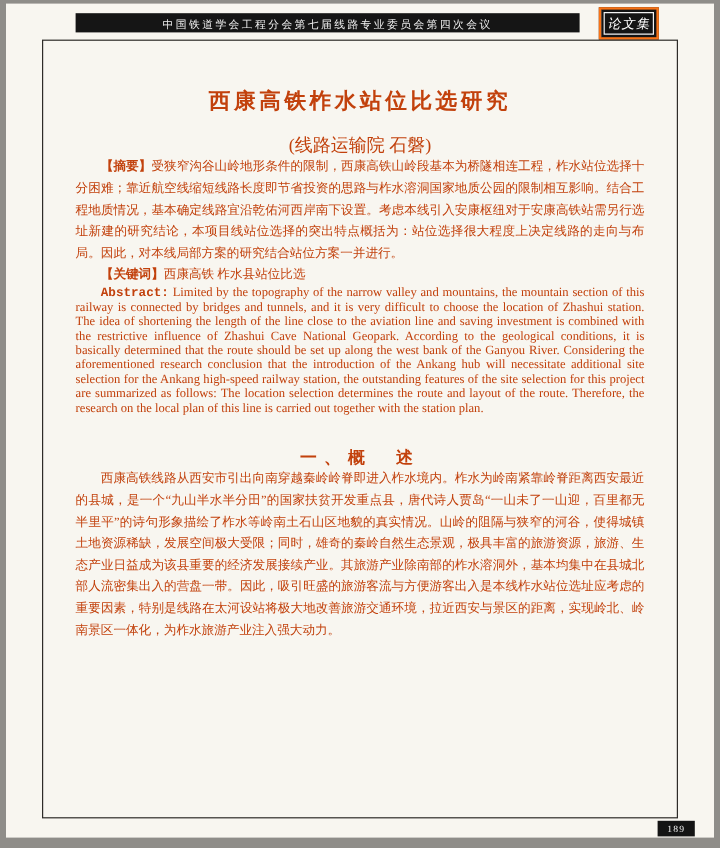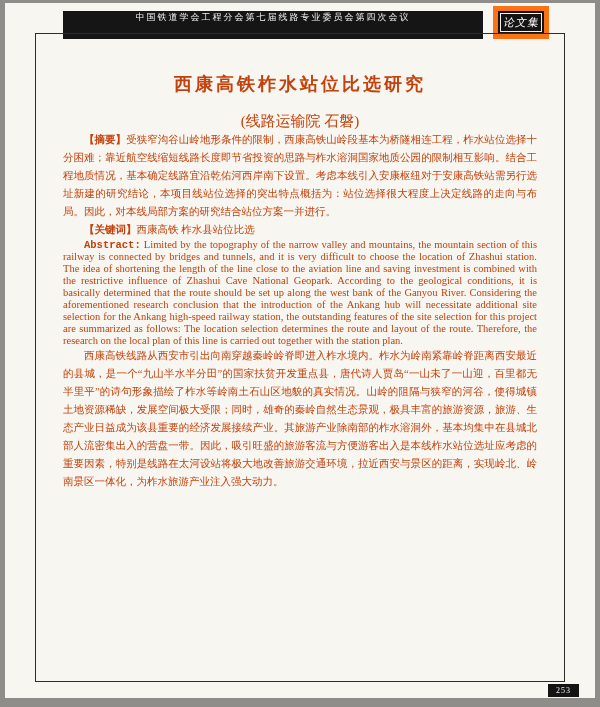--- a/index.html
+++ b/index.html
@@ -16,35 +16,35 @@
   }
   .paper{
     position:absolute;
     left:5px; right:5px; top:3px; bottom:9px;
     background:#f8f6f0;
   }
   
   .topbar{
     position:absolute;
     left:58px; top:8px;
-    width:420px; height:28px;
+    width:420px; height:16px;
     background:#151515;
     color:#f2f2f2;
-    display:flex; align-items:flex-start; justify-content:center;
+    display:flex; align-items:flex-end; justify-content:center;
     font-family:Liberation Mono, monospace;
     font-size:9px;
     letter-spacing:2px;
     white-space:nowrap;
   }
   .badge{
     position:absolute;
     right:46px; top:3px;
     width:46px; height:23px;
     background:#141414;
-    border:5px solid #f97316;
+    border:2px solid #f97316;
     box-shadow: inset 0 0 0 2px #141414, inset 0 0 0 3px #f2f2f2;
     color:#fff;
     display:flex; align-items:center; justify-content:center;
     font-size:11px;
     font-style:italic;
     letter-spacing:1px;
     text-align:right;
   }
   
   .frame{
@@ -128,21 +128,22 @@
 
       <p class="byline">(线路运输院  石磐)</p>
 
       <p class="cn cn-abstract"><b>【摘要】</b><span>受狭窄沟谷山岭地形条件的限制，西康高铁山岭段基本为桥隧相连工程，柞水站位选择十分困难；靠近航空线缩短线路长度即节省投资的思路与柞水溶洞国家地质公园的限制相互影响。结合工程地质情况，基本确定线路宜沿乾佑河西岸南下设置。考虑本线引入安康枢纽对于安康高铁站需另行选址新建的研究结论，本项目线站位选择的突出特点概括为：站位选择很大程度上决定线路的走向与布局。因此，对本线局部方案的研究结合站位方案一并进行。</span></p>
 
       <p class="cn cn-keywords"><b>【关键词】</b><span>西康高铁 柞水县站位比选</span></p>
 
       <p class="en en-abstract"><b>Abstract:</b><span> Limited by the topography of the narrow valley and mountains, the mountain section of this railway is connected by bridges and tunnels, and it is very difficult to choose the location of Zhashui station. The idea of shortening the length of the line close to the aviation line and saving investment is combined with the restrictive influence of Zhashui Cave National Geopark. According to the geological conditions, it is basically determined that the route should be set up along the west bank of the Ganyou River. Considering the aforementioned research conclusion that the introduction of the Ankang hub will necessitate additional site selection for the Ankang high-speed railway station, the outstanding features of the site selection for this project are summarized as follows: The location selection determines the route and layout of the route. Therefore, the research on the local plan of this line is carried out together with the station plan.</span></p>
 
 
+      <h2 class="section-heading">一、概　述</h2>
 
       <p class="cn body-para">西康高铁线路从西安市引出向南穿越秦岭岭脊即进入柞水境内。柞水为岭南紧靠岭脊距离西安最近的县城，是一个“九山半水半分田”的国家扶贫开发重点县，唐代诗人贾岛“一山未了一山迎，百里都无半里平”的诗句形象描绘了柞水等岭南土石山区地貌的真实情况。山岭的阻隔与狭窄的河谷，使得城镇土地资源稀缺，发展空间极大受限；同时，雄奇的秦岭自然生态景观，极具丰富的旅游资源，旅游、生态产业日益成为该县重要的经济发展接续产业。其旅游产业除南部的柞水溶洞外，基本均集中在县城北部人流密集出入的营盘一带。因此，吸引旺盛的旅游客流与方便游客出入是本线柞水站位选址应考虑的重要因素，特别是线路在太河设站将极大地改善旅游交通环境，拉近西安与景区的距离，实现岭北、岭南景区一体化，为柞水旅游产业注入强大动力。</p>
 
     </div>
 
-    <div class="pagebadge">253</div>
+    <div class="pagebadge">189</div>
 
   </div>
 </div>
 
 </body></html>

